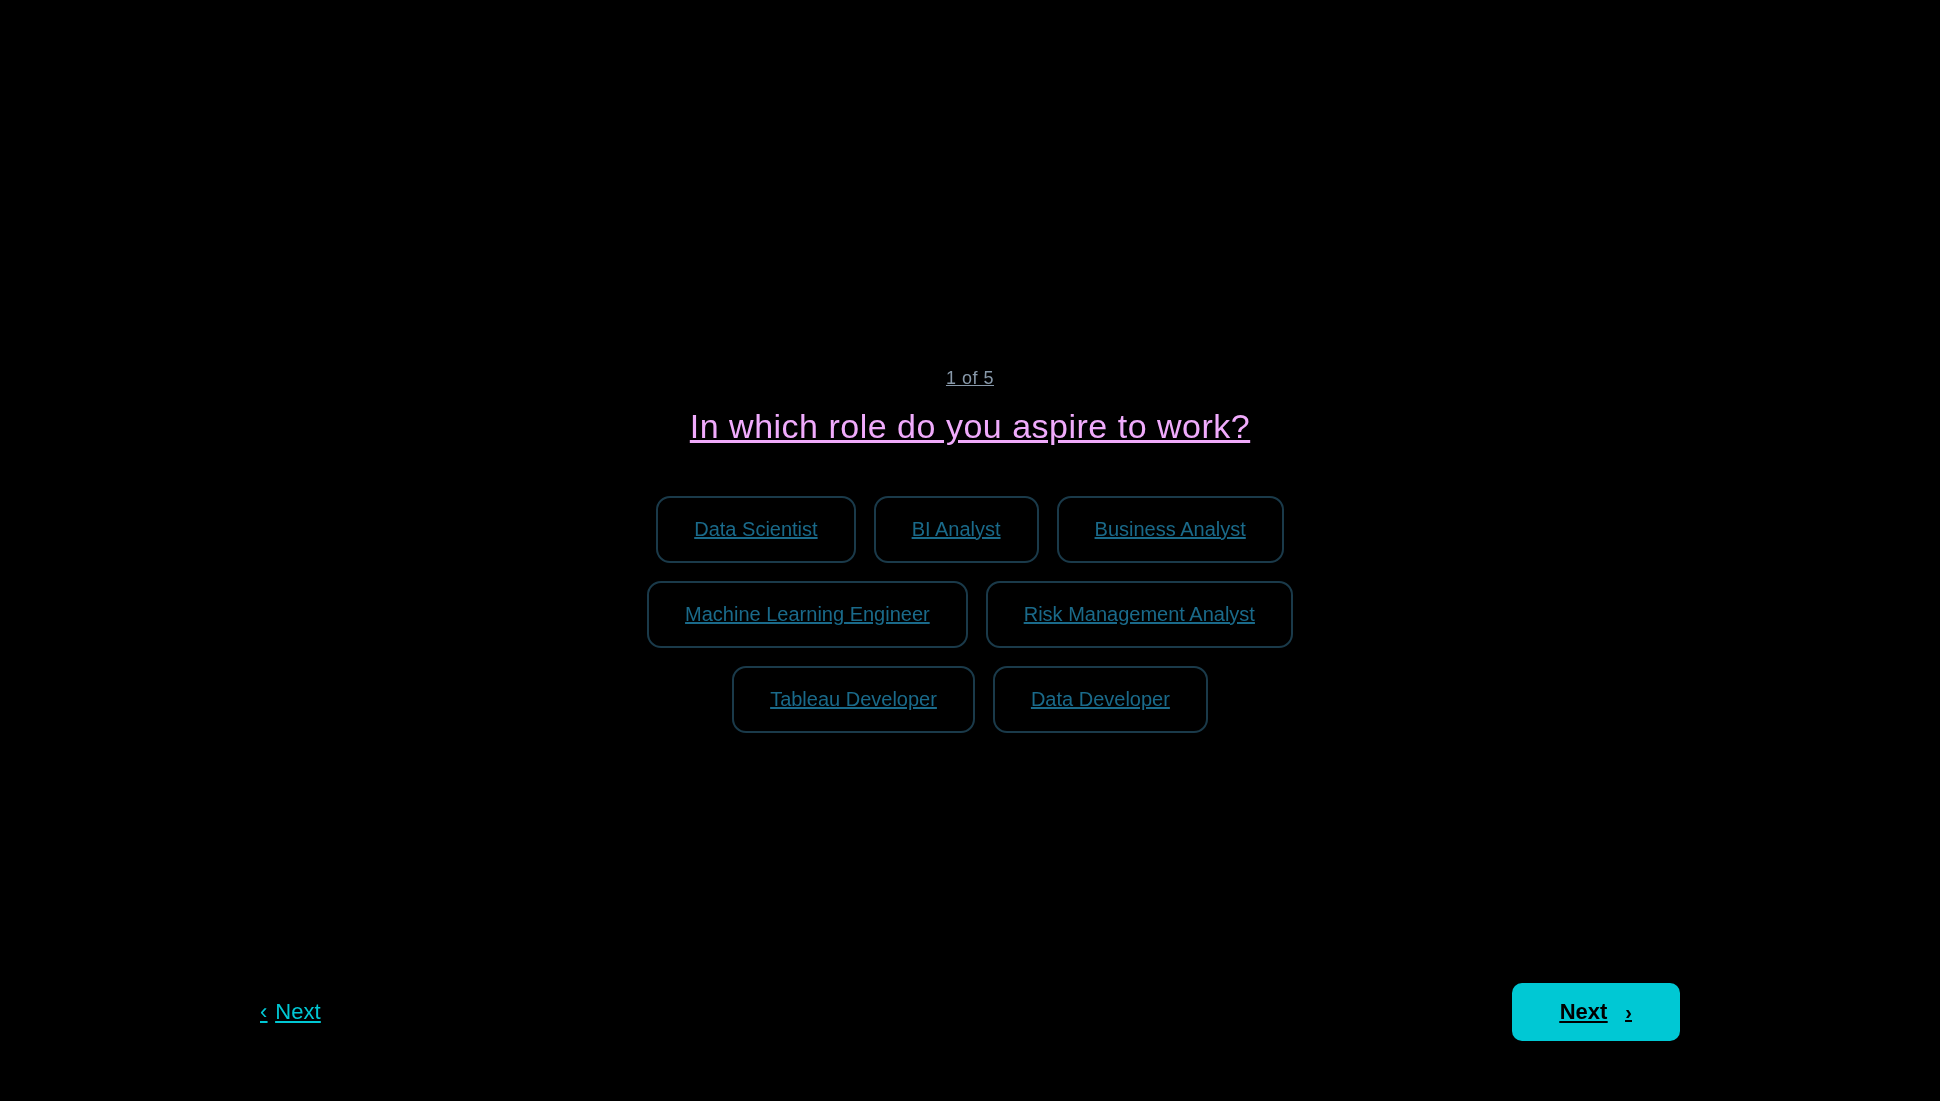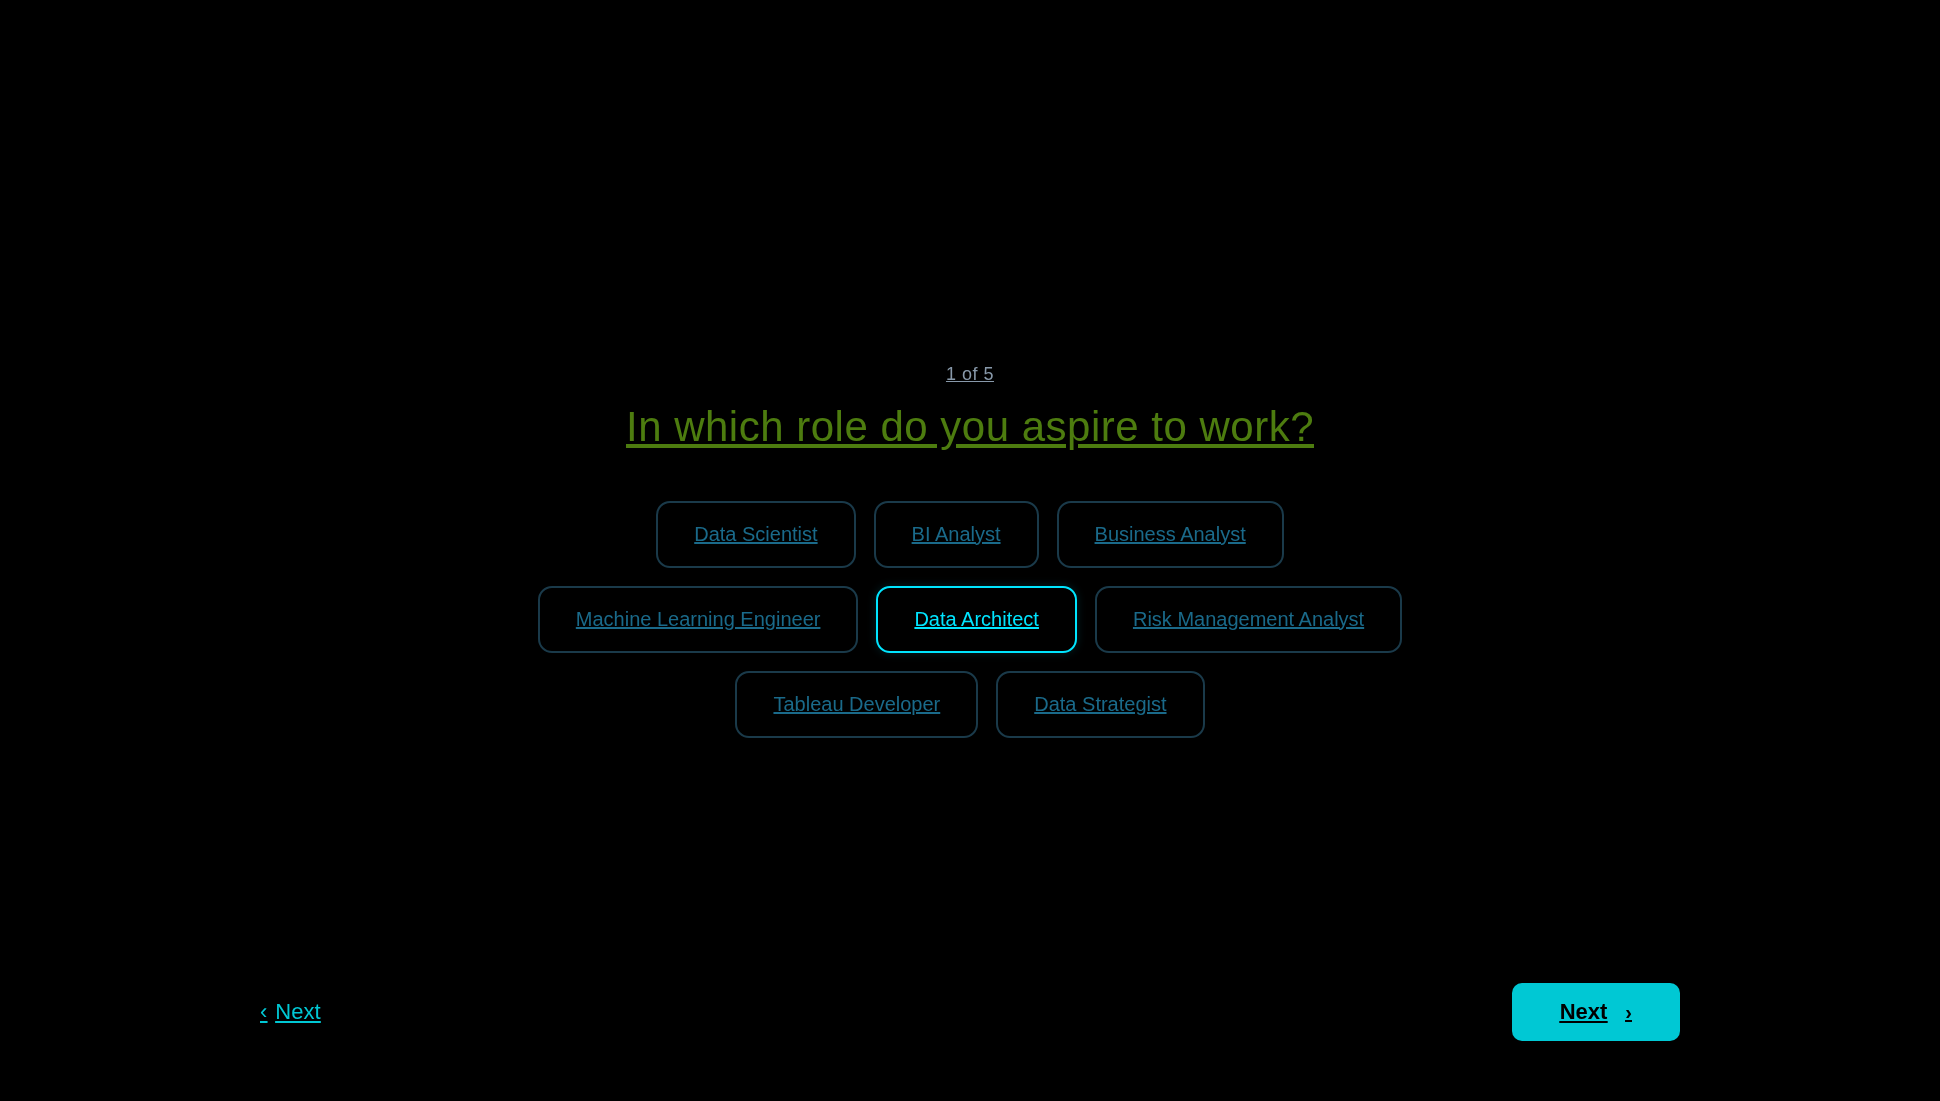--- a/index.html
+++ b/index.html
@@ -31,22 +31,22 @@
     }
 
     .step-indicator {
       color: #8899aa;
       font-size: 18px;
       margin-bottom: 18px;
       letter-spacing: 0.5px;
     }
 
     .question-title {
-      color: #4d7c0f;
-      font-size: 42px;
+      color: #f0abfc;
+      font-size: 34px;
       font-weight: 400;
       margin-bottom: 50px;
       text-align: center;
       letter-spacing: 0.5px;
     }
 
     .options-grid {
       display: flex;
       flex-direction: column;
       align-items: center;
@@ -138,27 +138,26 @@
   <div class="options-grid">
 
     <div class="options-row">
       <button class="option-btn">Data Scientist</button>
       <button class="option-btn">BI Analyst</button>
       <button class="option-btn">Business Analyst</button>
     </div>
 
     <div class="options-row">
       <button class="option-btn">Machine Learning Engineer</button>
-      <button class="option-btn selected">Data Architect</button>
       <button class="option-btn">Risk Management Analyst</button>
     </div>
 
     <div class="options-row">
       <button class="option-btn">Tableau Developer</button>
-      <button class="option-btn">Data Strategist</button>
+      <button class="option-btn">Data Developer</button>
     </div>
 
   </div>
 </div>
 
 <div class="bottom-nav">
   <button class="back-btn">
     <span class="chevron-left">‹</span>
     <span>Next</span>
   </button>

